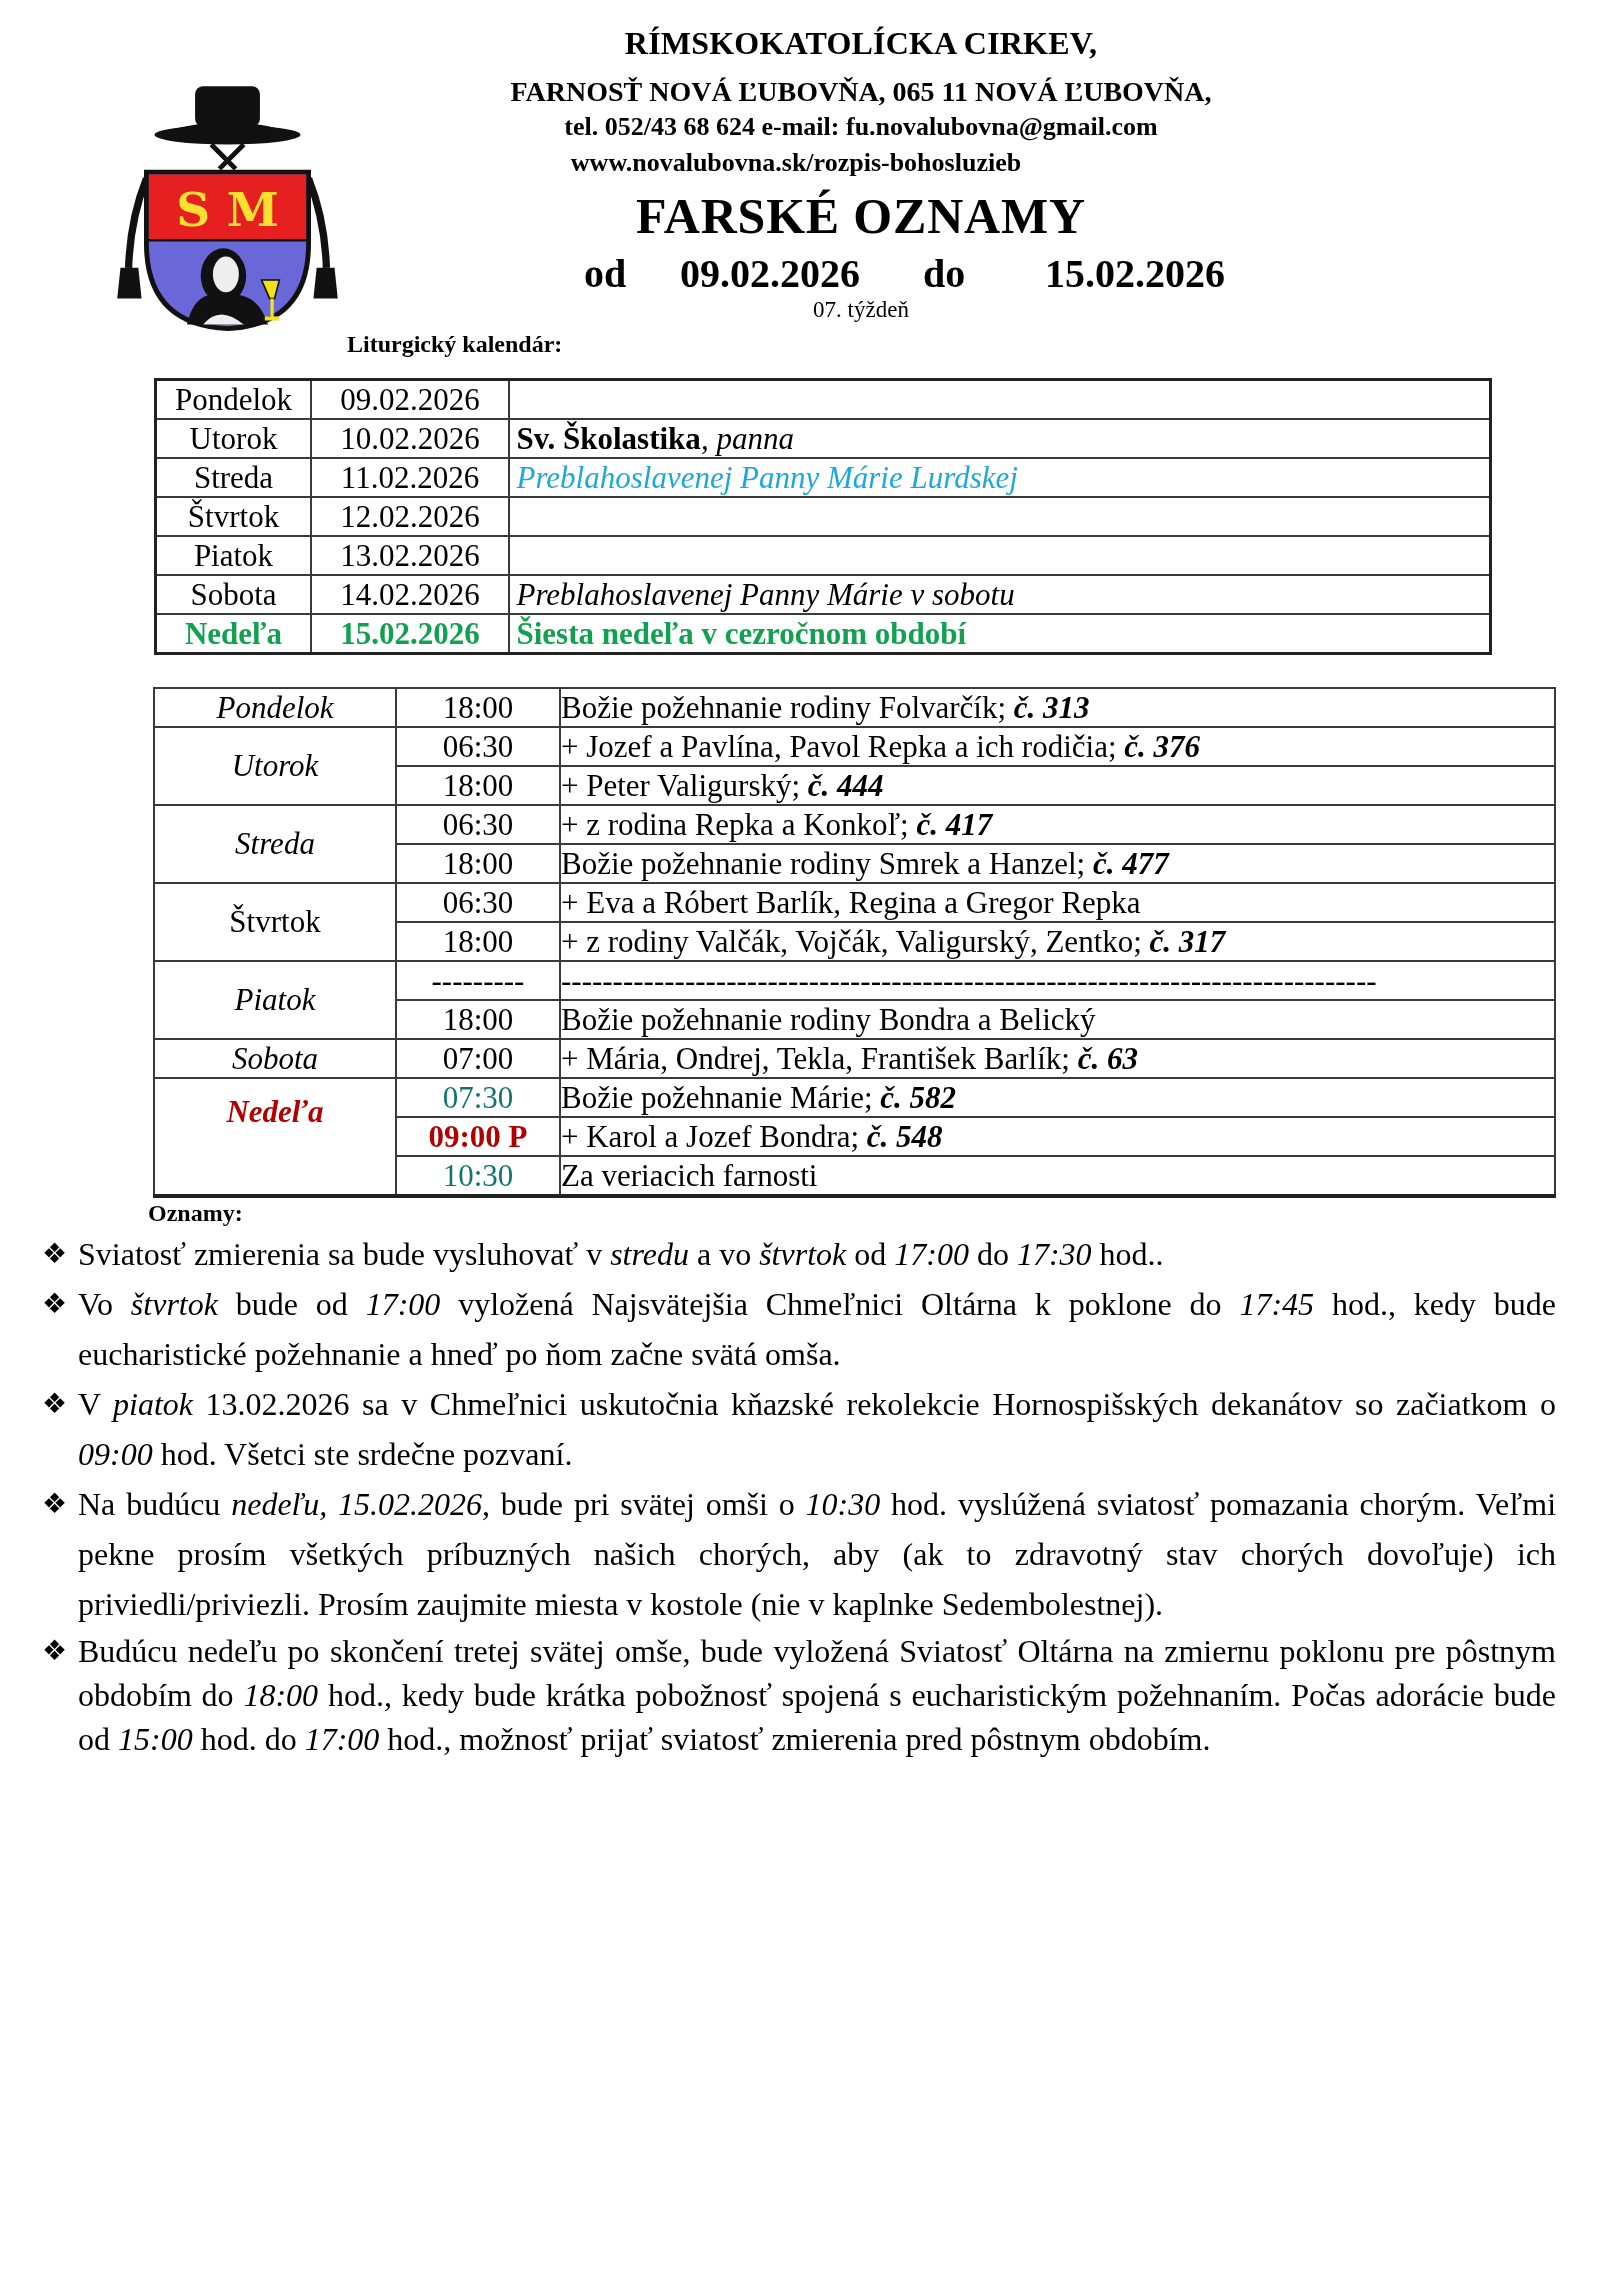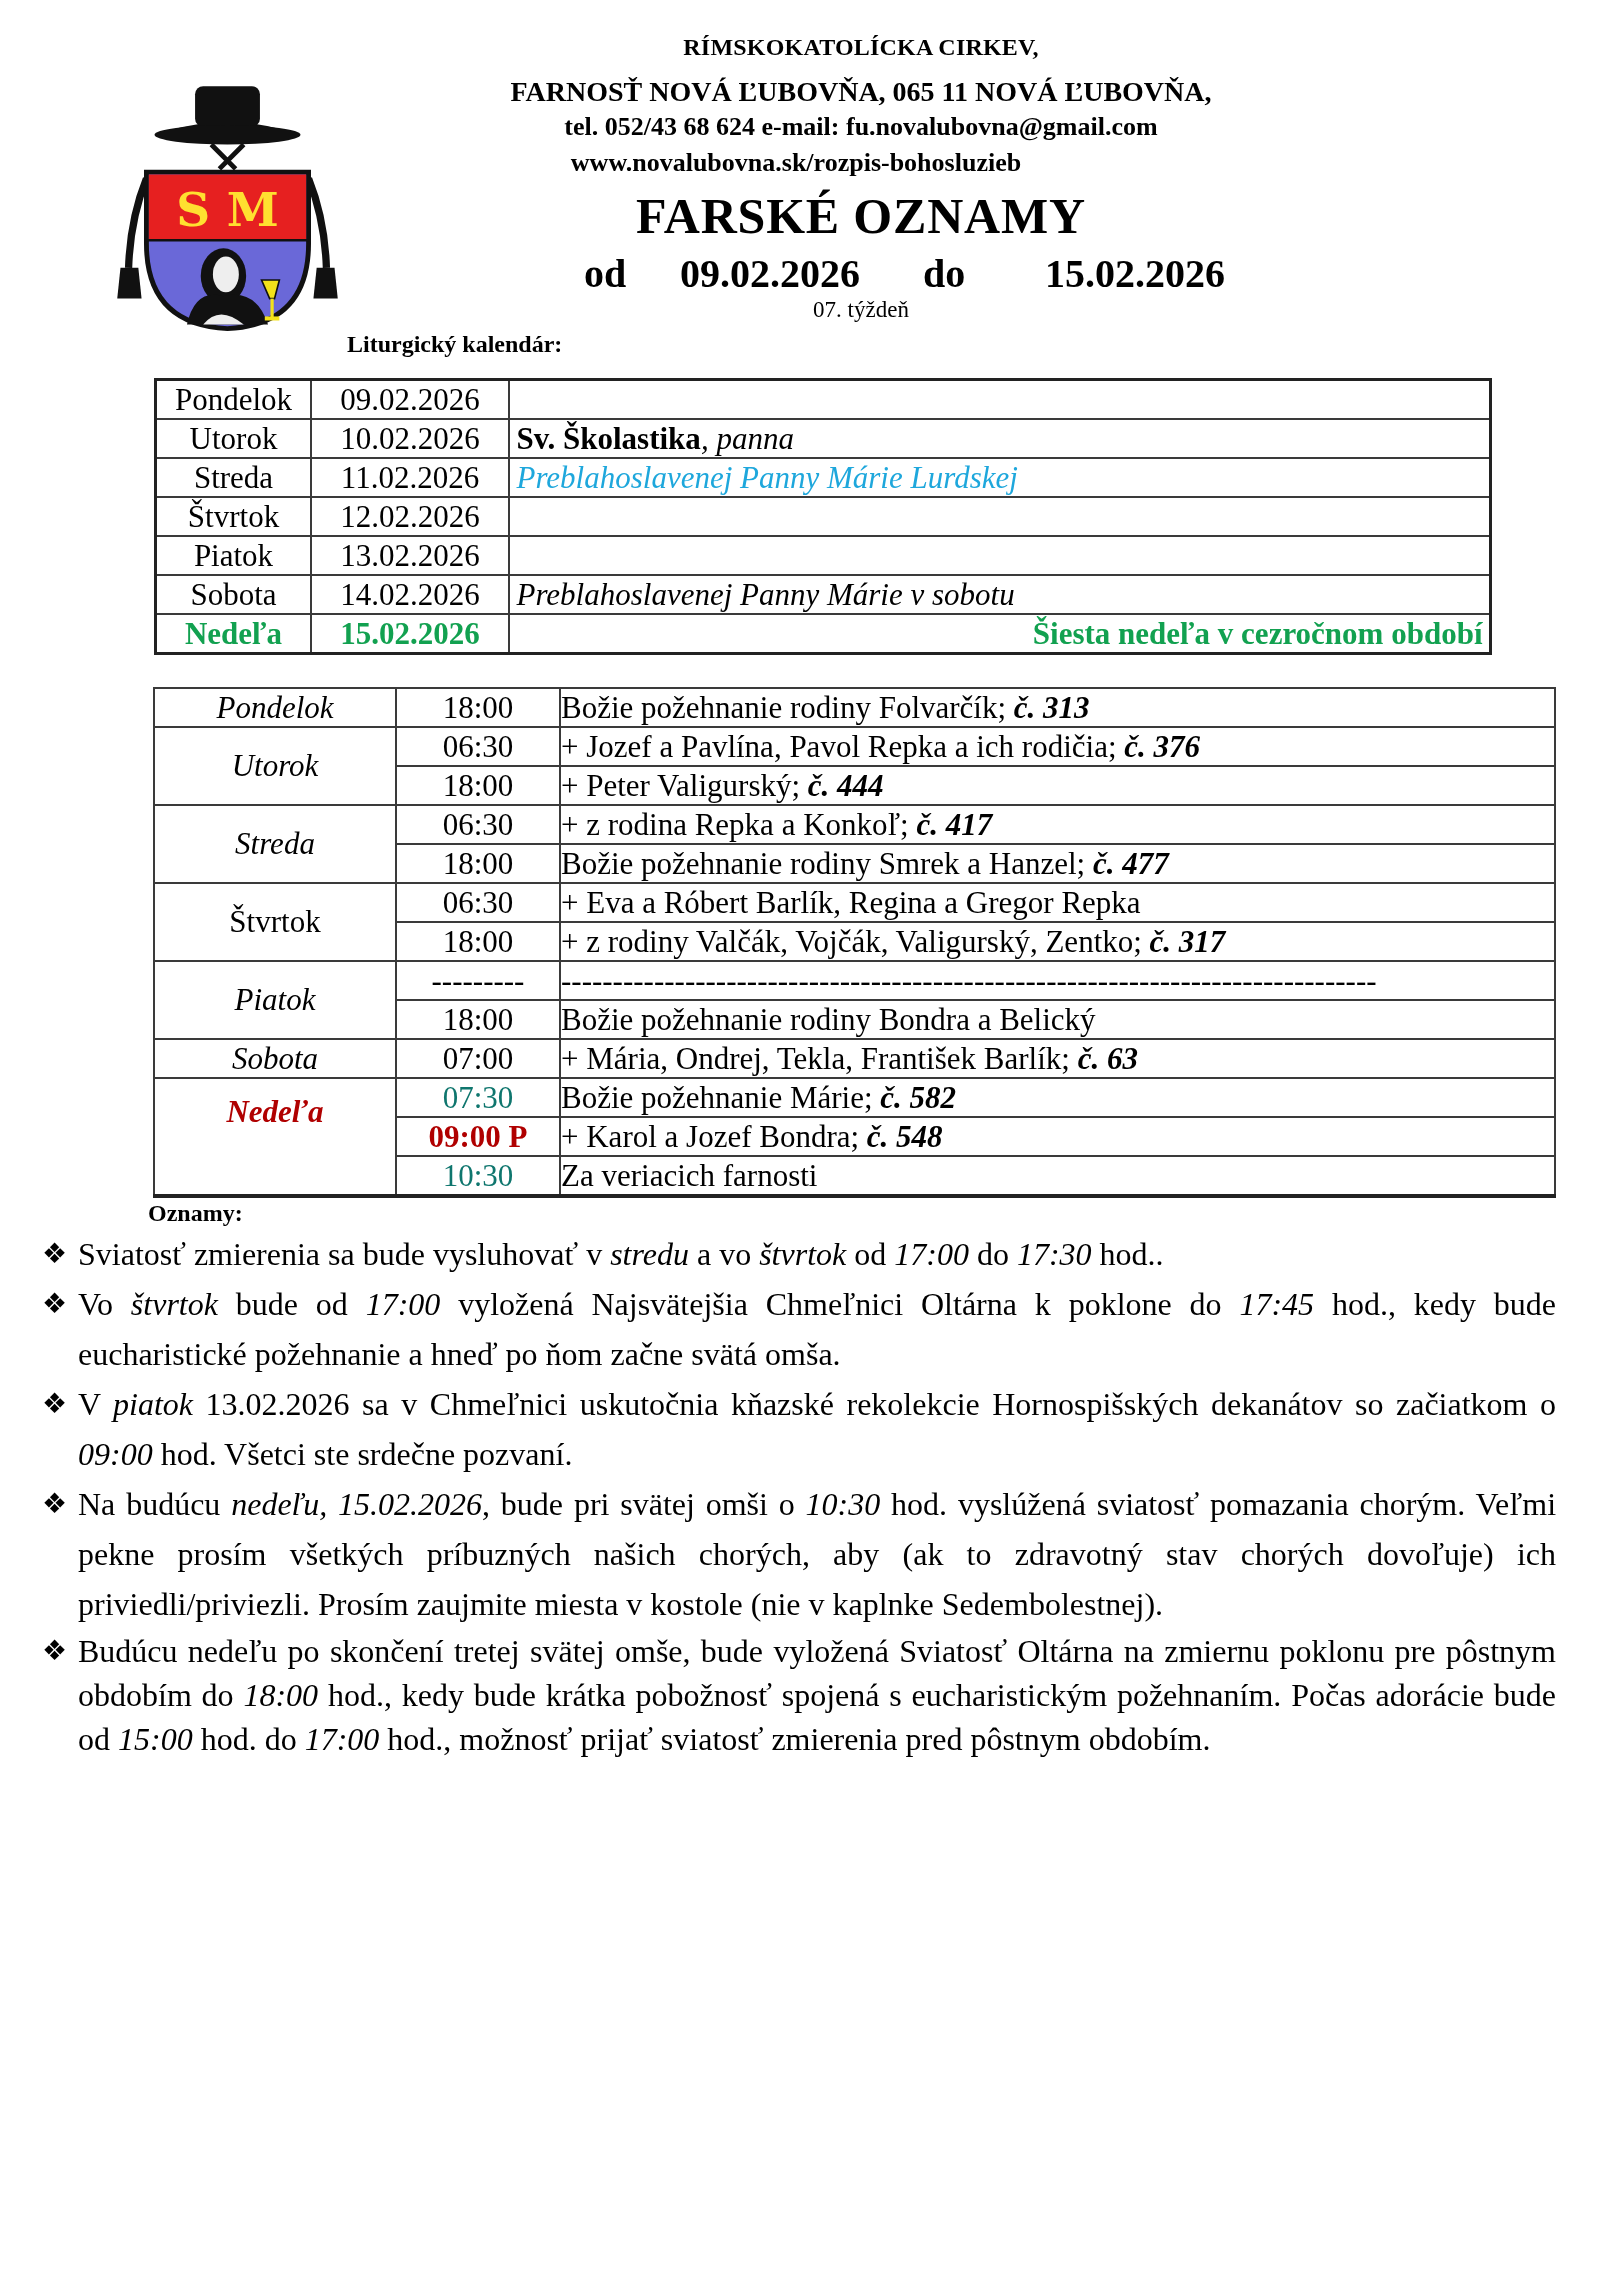--- a/index.html
+++ b/index.html
@@ -2,21 +2,21 @@
 <html style="font-size:13px"><head>
 <meta charset="utf-8">
 <style>
   html, body { margin: 0; padding: 0; background: #ffffff; }
   body {
     width: 1623px; height: 2295px; position: relative; overflow: hidden;
     font-family: "Liberation Serif", "DejaVu Serif", serif; color: #000;
   }
   .logo { position: absolute; left: 114px; top: 81px; width: 227px; height: 252px; }
   .hdr { position: absolute; left: 455px; width: 812px; text-align: center; font-weight: bold; }
-  .hdr1 { top: 34px; font-size: 24px; letter-spacing: 0.2px; }
+  .hdr1 { top: 25px; font-size: 32px; letter-spacing: 0.2px; }
   .hdr2 { top: 76px; font-size: 28px; }
   .hdr3 { top: 112px; font-size: 26px; }
   .hdr4 { top: 148px; font-size: 26px; left: 390px; }
   .title { position: absolute; top: 187px; left: 455px; width: 812px; text-align: center;
            font-size: 50px; font-weight: bold; letter-spacing: 0.8px; }
   .range { position: absolute; top: 250px; left: 584px; font-size: 40px; font-weight: bold; }
   .range span { display: inline-block; }
   .range .od { width: 96px; }
   .range .d1 { width: 162px; }
   .range .do { width: 122px; }
@@ -24,21 +24,21 @@
   .lit-label { position: absolute; top: 331px; left: 347px; font-size: 24px; font-weight: bold; }
 
   table { border-collapse: collapse; position: absolute; }
   .lit { left: 154px; top: 378px; width: 1338px; font-size: 31px; }
   .lit td { border: 2.4px solid #3a3a3a; height: 37px; padding: 0 6.5px; line-height: 36px; white-space: nowrap; }
   .lit td.day { width: 140px; text-align: center; }
   .lit td.date { width: 183px; text-align: center; }
   .lit { border: 3.2px solid #222; }
   .bold { font-weight: bold; margin-top: 24px; }
   .ital { font-style: italic; }
-  .green { color: #12a150; font-weight: bold; text-align: right; }
+  .green { color: #12a150; font-weight: bold; }
   .cyan { color: #1ea7dc; font-style: italic; }
 
   .mass { left: 153px; top: 687px; width: 1403px; font-size: 31px; }
   .mass { border: 2.4px solid #3a3a3a; border-bottom: 4px solid #222; }
   .mass td { border: 2.4px solid #3a3a3a; height: 37px; line-height: 36px; padding: 0 6.5px; white-space: nowrap; }
   .mass td.day { width: 227px; text-align: center; font-style: italic; }
   .mass td.day.plain { font-style: normal; }
   .mass td.time { width: 149px; text-align: center; }
   .mass td.intent { padding-left: 0; }
   .red { color: #0f766e; }

